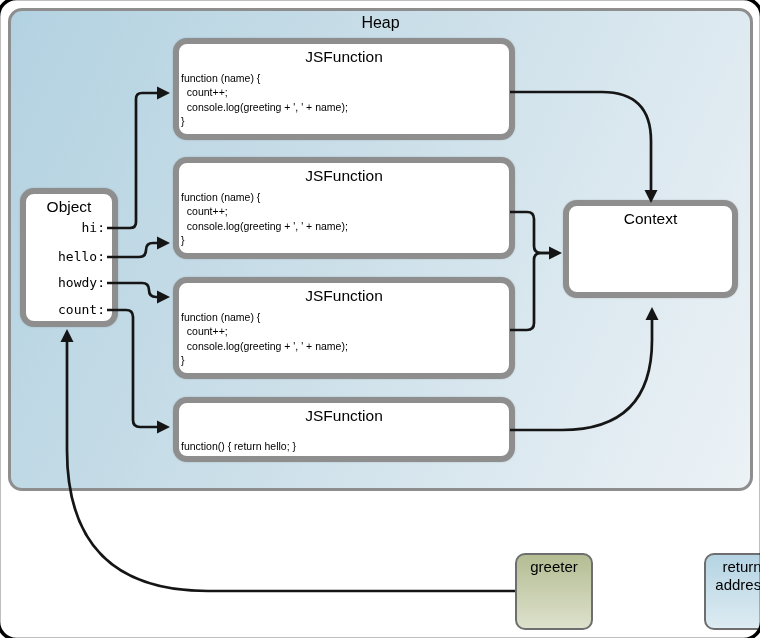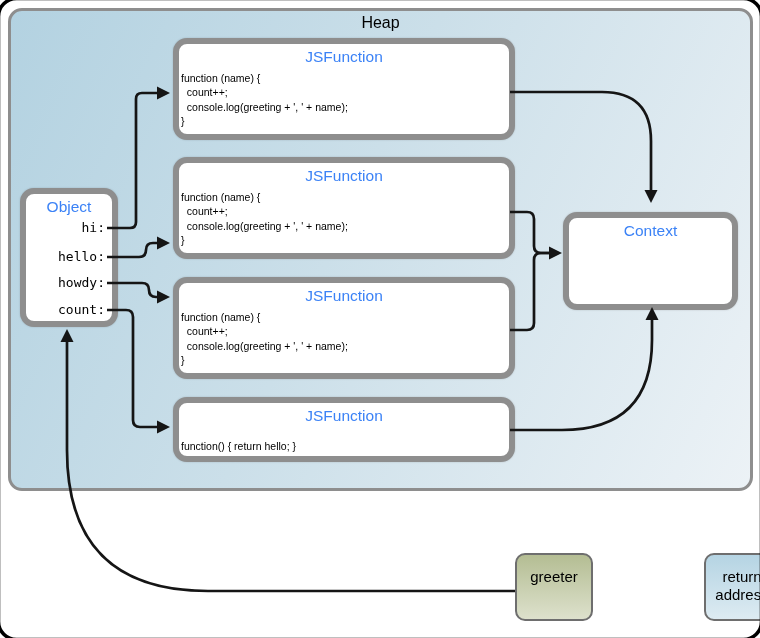--- a/index.html
+++ b/index.html
@@ -21,52 +21,52 @@
     font-size:16px;color:#000;
   }
   
   .node{
     position:absolute;box-sizing:border-box;background:#ffffff;
     border:6px solid var(--box-border,#8e8e8e);border-radius:14px;
     z-index:2;box-shadow:0 0 2px rgba(0,0,0,0.18);
   }
   .node-title{
     position:absolute;left:0;right:0;top:4px;text-align:center;
-    font-size:15.5px;color:#3b82f6;white-space:nowrap;
+    font-size:15.5px;color:#000000;white-space:nowrap;
   }
   
   .jsf{left:173px;width:342px;height:102px;}
   .jsf1{top:38px;} .jsf2{top:157px;} .jsf3{top:277px;}
   .jsf4{top:397px;height:65px;}
   .code{
     position:absolute;left:2px;top:27px;
     font-family:Liberation Sans, sans-serif;font-size:10.5px;
     line-height:14.3px;color:#000;white-space:pre;
   }
   .jsf4 .code{top:36px;}
   
   .object-box{left:20px;top:188px;width:98px;height:139px;}
   .field{
     position:absolute;right:7px;text-align:right;
     font-family:"DejaVu Sans Mono",monospace;font-size:13px;color:#000;
     white-space:nowrap;line-height:16px;
   }
   .f0{top:26px;} .f1{top:55px;} .f2{top:81px;} .f3{top:108px;}
   
-  .context-box{left:563px;top:212px;width:175px;height:98px;border-width:6.5px;}
+  .context-box{left:563px;top:200px;width:175px;height:98px;border-width:6.5px;}
   .ctx-lines{
     position:absolute;left:6px;top:47px;
     font-family:"DejaVu Sans Mono",monospace;font-size:12.5px;
     line-height:19px;color:#000;white-space:pre;
   }
   
   .cell{
-    position:absolute;top:553px;height:68px;box-sizing:border-box;
+    position:absolute;top:553px;height:77px;box-sizing:border-box;
     border:2.5px solid var(--cell-border,#6e6e6e);border-radius:10px;
-    font-size:15px;color:#000;text-align:center;padding-top:13px;
+    font-size:15px;color:#000;text-align:center;padding-top:3px;
     line-height:18px;z-index:2;
   }
   .cell-greeter{left:515px;width:78px;
     background:linear-gradient(to bottom,var(--greeter-top,#b4bd93),var(--greeter-bottom,#dde1cc));}
   .cell-savedebp{left:597px;width:75px;
     background:linear-gradient(to bottom,var(--bluecell-top,#b5d4e3),var(--bluecell-bottom,#ddebf2));}
   .cell-return{left:704px;width:76px;
     background:linear-gradient(to bottom,var(--bluecell-top,#b5d4e3),var(--bluecell-bottom,#ddebf2));}
   
   svg.arrows{position:absolute;left:0;top:0;z-index:3;pointer-events:none;}

